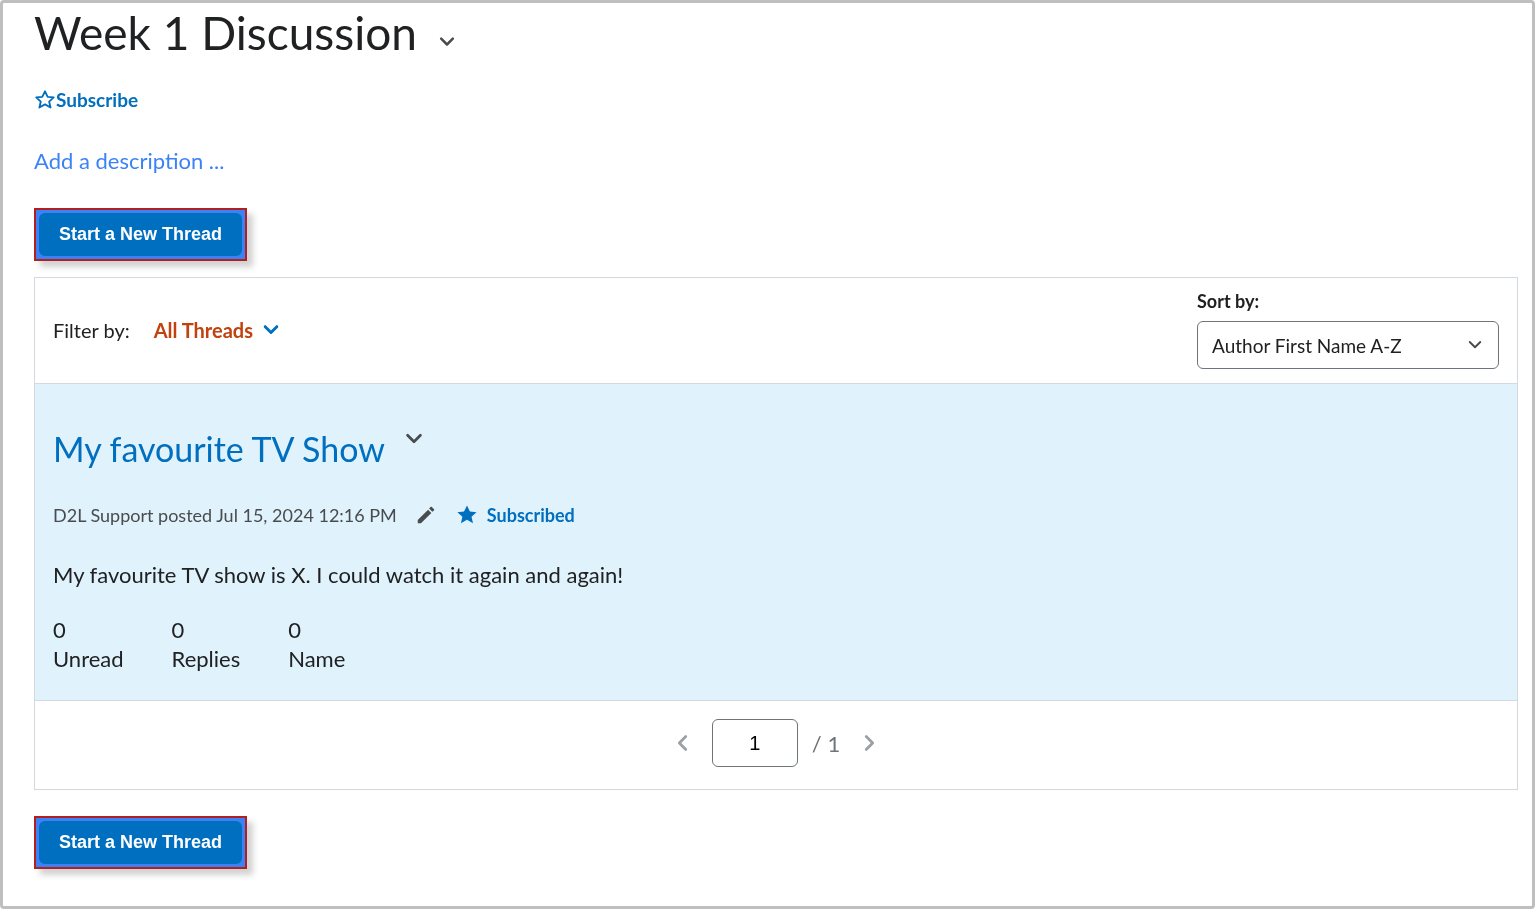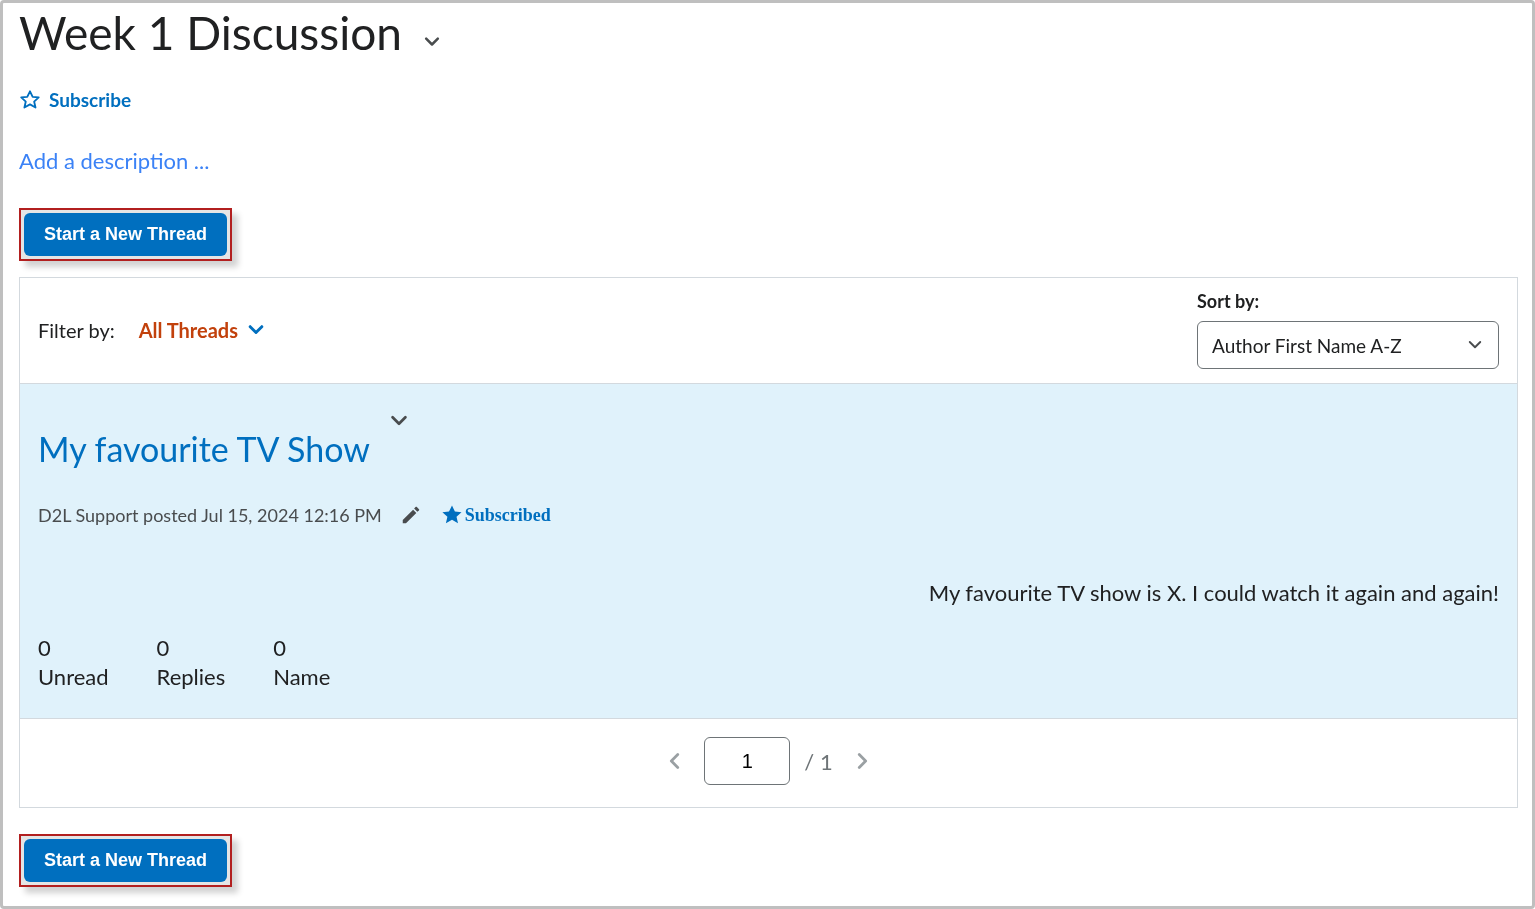--- a/index.html
+++ b/index.html
@@ -7,35 +7,35 @@
   body { background: #fff; }
   .frame {
     width: 1535px;
     height: 909px;
     border: 3px solid #bfbfbf;
     border-radius: 4px;
     background: #fff;
     position: relative;
     overflow: hidden;
   }
-  .inner { padding: 0 14px 14px 16px; }
+  .inner { padding: 0 14px 14px 31px; }
   .title-row { display: flex; align-items: center; gap: 18px; padding-top: 2px; }
   .page-title { font-size: 46px; font-weight: 400; margin: 0; color: #202122; }
   .title-caret { width: 24px; height: 24px; display:flex; align-items:center; justify-content:center; cursor:pointer; margin-top:18px; }
-  .subscribe-row { display:flex; align-items:center; gap:8px; margin-top:28px; }
+  .subscribe-row { display:flex; align-items:center; margin-top:28px; }
   .star-outline { width:22px; height:22px; color:#006fbf; }
   .subscribe-link { color:#006fbf; font-size:19px; font-weight:700; cursor:pointer; }
   .description { font-size:22px; color:#3b82f6; margin-top:36px; }
   
   .highlight-frame {
     display:inline-block;
     margin-top:34px;
     padding:3px;
     border:2px solid #b21f1f;
-    background:#e5e5e5;
+    background:#3b82f6;
     box-shadow: 6px 6px 6px rgba(0,0,0,0.18);
   }
   .btn-primary {
     background:#006fbf;
     color:#fff;
     border:none;
     border-radius:6px;
     padding:11px 20px;
     font-size:18px;
     font-weight:700;
@@ -58,28 +58,28 @@
   .sort-select {
     display:flex; align-items:center; justify-content:space-between;
     width:302px; height:48px;
     border:1px solid #6e7477; border-radius:6px;
     padding:0 14px;
     font-size:19px; color:#202122;
     cursor:pointer; background:#fff;
   }
   
   .thread-item { background:#e0f2fb; padding:26px 18px 28px 18px; border-top:1px solid #d3d9de; }
-  .thread-title-row { display:flex; align-items:flex-start; gap:18px; }
+  .thread-title-row { display:flex; align-items:center; gap:18px; }
   .thread-title { font-size:34px; color:#006fbf; font-weight:400; cursor:pointer; margin:0; margin-top:18px; }
   .thread-caret { width:24px; height:24px; cursor:pointer; }
   .thread-meta { display:flex; align-items:center; gap:18px; margin-top:34px; font-size:18px; color:#494c4e; }
   .meta-icon { width:22px; height:22px; cursor:pointer; }
-  .subscribed-badge { display:flex; align-items:center; gap:1px; color:#006fbf; font-weight:700; cursor:pointer;font-family:Liberation Serif, serif; }
+  .subscribed-badge { display:flex; align-items:center; gap:8px; color:#006fbf; font-weight:700; cursor:pointer; }
   .subscribed-badge svg { color:#006fbf; }
-  .thread-body { font-size:22px; color:#202122; margin-top:52px;text-align:right; }
+  .thread-body { font-size:22px; color:#202122; margin-top:34px; }
   .thread-stats { display:flex; gap:48px; margin-top:28px; }
   .stat { display:flex; flex-direction:column; gap:2px; }
   .stat-num { font-size:22px; color:#202122; }
   .stat-lbl { font-size:22px; color:#202122; }
   
   .pager-row { display:flex; align-items:center; justify-content:center; gap:14px; padding:18px 0 22px 0; border-top:1px solid #d3d9de; background:#fff; }
   .pager-btn { width:30px; height:30px; display:flex; align-items:center; justify-content:center; color:#9aa0a3; cursor:pointer; }
   .pager-input { width:86px; height:48px; border:1px solid #6e7477; border-radius:6px; text-align:center; font-size:20px; }
   .pager-total { font-size:22px; color:#6e7477; }
   

